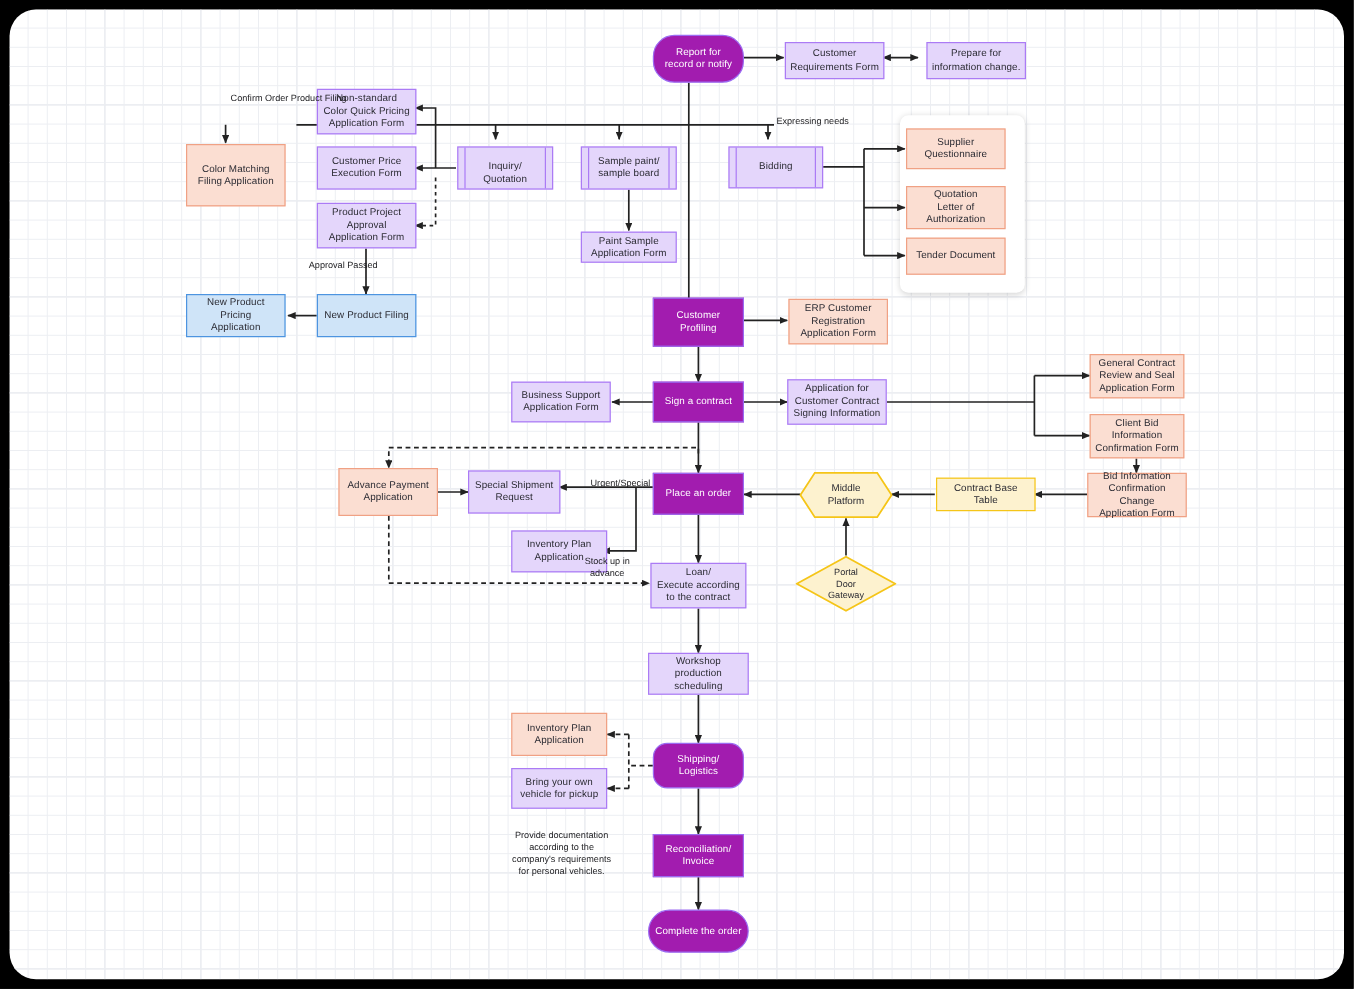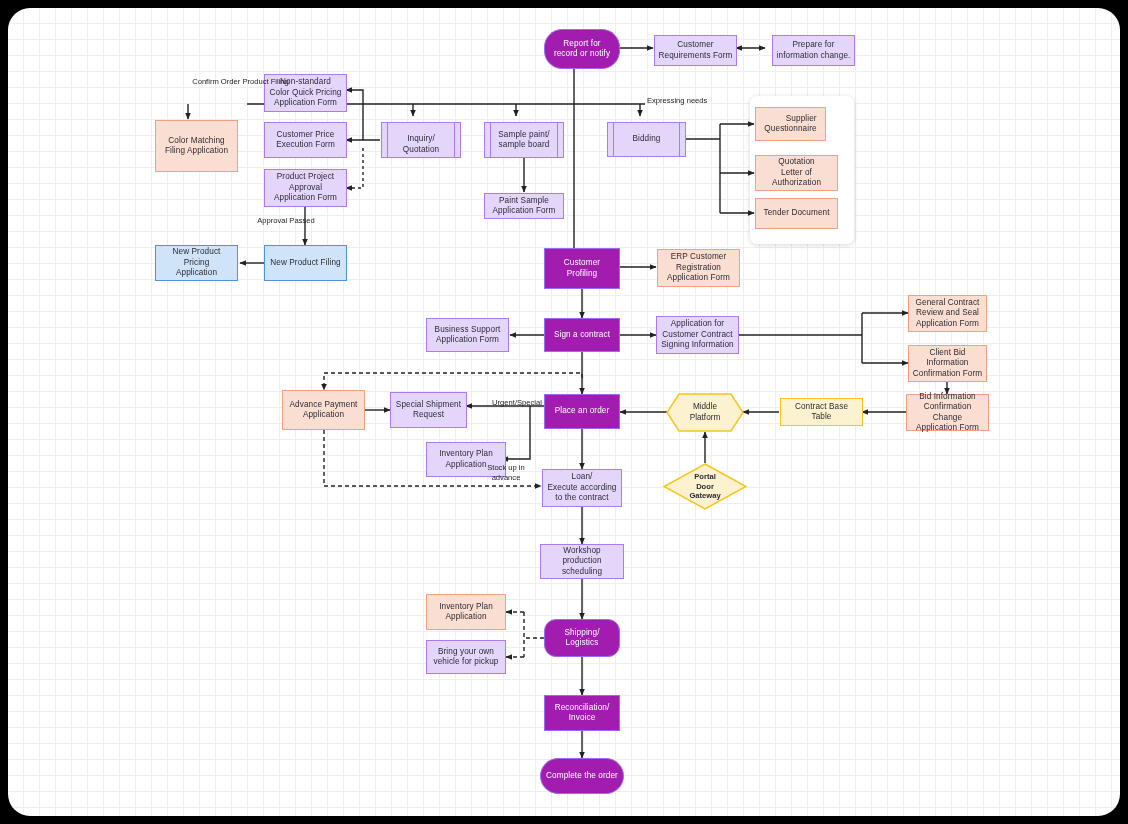--- a/index.html
+++ b/index.html
@@ -186,21 +186,21 @@
 
   <div class="node purple-light" style="left:476px;top:185px;width:80px;height:26px;white-space:pre-line;">Paint Sample
 Application Form</div>
 
   <div class="node purple-light subproc" style="left:599px;top:114px;width:79px;height:35px;">
     <span class="bar" style="left:5px;"></span>
     <span class="bar" style="right:5px;"></span>
     <span>Bidding</span>
   </div>
 
-  <div class="node salmon" style="left:747px;top:99px;width:71px;height:34px;white-space:pre-line;text-align:right;">Supplier
+  <div class="node salmon" style="left:747px;top:99px;width:83px;height:34px;white-space:pre-line;">Supplier
 Questionnaire</div>
 
   <div class="node salmon" style="left:747px;top:147px;width:83px;height:36px;white-space:pre-line;">Quotation
 Letter of
 Authorization</div>
 
   <div class="node salmon" style="left:747px;top:190px;width:83px;height:31px;white-space:pre-line;">Tender Document</div>
 
   <div class="node purple-solid" style="left:536px;top:240px;width:76px;height:41px;white-space:pre-line;">Customer
 Profiling</div>
@@ -233,21 +233,21 @@
   <div class="node yellowbox" style="left:772px;top:390px;width:83px;height:28px;white-space:pre-line;">Contract Base Table</div>
 
   <div class="hexwrap" style="left:658px;top:385px;width:78px;height:39px;">
     <svg viewBox="0 0 78 39" width="78" height="39">
       <polygon points="13,1 65,1 77,19.5 65,38 13,38 1,19.5" fill="#fdf2cf" stroke="#f5c518" stroke-width="1.5"></polygon>
     </svg>
     <div class="shapelbl" style="white-space:pre-line;">Middle
 Platform</div>
   </div>
 
-  <div class="diawrap" style="left:655px;top:455px;width:84px;height:47px;font-weight:bold;">
+  <div class="diawrap" style="left:655px;top:455px;width:84px;height:47px;">
     <svg viewBox="0 0 84 47" width="84" height="47">
       <polygon points="42,1 83,23.5 42,46 1,23.5" fill="#fdf2cf" stroke="#f5c518" stroke-width="1.5"></polygon>
     </svg>
     <div class="shapelbl" style="white-space:pre-line;font-size:7.6px;">Portal
 Door
 Gateway</div>
   </div>
 
   <div class="node purple-solid" style="left:536px;top:386px;width:76px;height:35px;white-space:pre-line;">Place an order</div>
 
@@ -285,13 +285,17 @@
 
   <div class="elabel" style="left:232px;top:208px;width:92px;">Approval Passed</div>
 
   <div class="elabel" style="left:639px;top:88px;width:92px;text-align:left;">Expressing needs</div>
 
   <div class="elabel" style="left:473px;top:390px;width:72px;">Urgent/Special</div>
 
   <div class="elabel" style="left:466px;top:455px;width:64px;">Stock up in
 advance</div>
 
+  <div class="elabel" style="left:405px;top:683px;width:110px;">Provide documentation
+according to the
+company's requirements
+for personal vehicles.</div>
 </div>
 
 </body></html>

